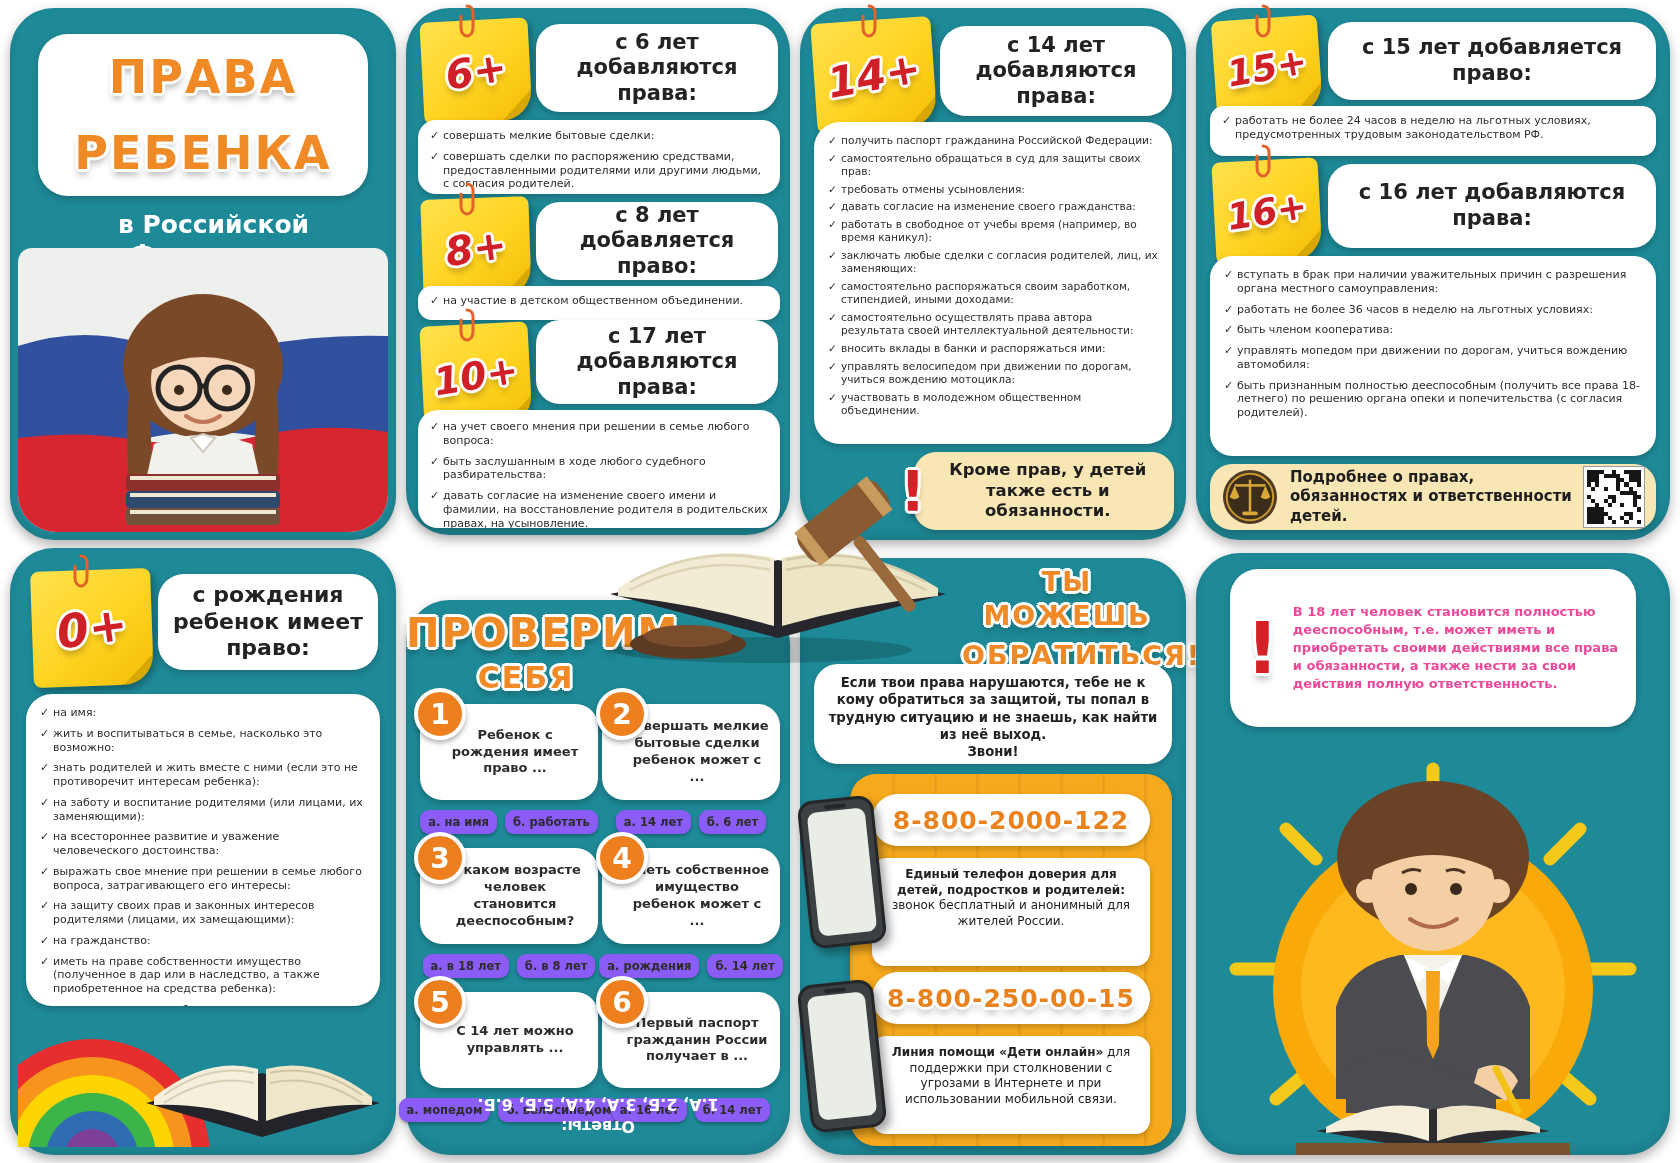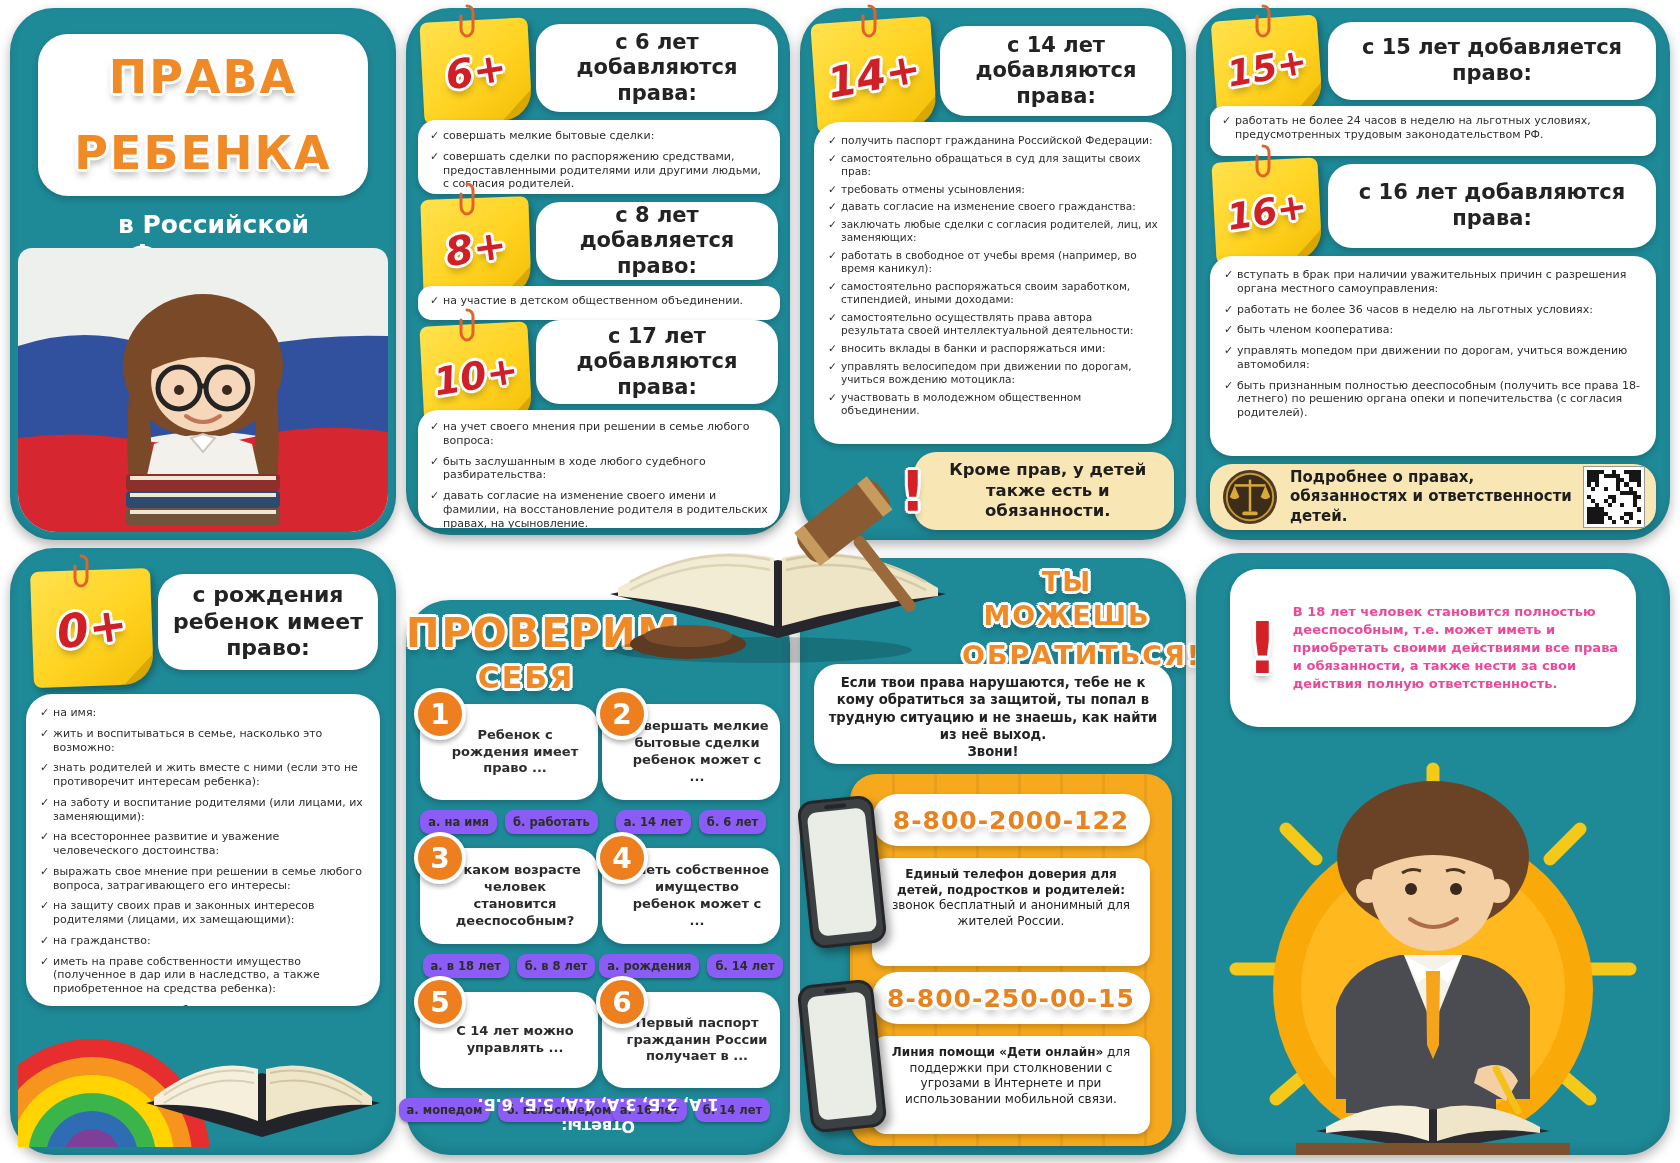--- a/index.html
+++ b/index.html
@@ -245,22 +245,22 @@
     </svg>
     <div class="sticky" style="left:14px;top:12px;width:120px;height:110px;transform:rotate(-4deg);">
       <div class="badge owhite" style="font-size:42px;">14+</div>
     </div>
     <div class="wbox hdr" style="left:140px;top:18px;width:232px;height:90px;border-radius:26px;">с 14 лет добавляются права:</div>
     <div class="wbox list tight" style="left:14px;top:114px;width:358px;height:322px;border-radius:26px;">
         <div class="check-item">получить паспорт гражданина Российской Федерации:</div>
         <div class="check-item">самостоятельно обращаться в суд для защиты своих прав:</div>
         <div class="check-item">требовать отмены усыновления:</div>
         <div class="check-item">давать согласие на изменение своего гражданства:</div>
+        <div class="check-item">работать в свободное от учебы время (например, во время каникул):</div>
         <div class="check-item">заключать любые сделки с согласия родителей, лиц, их заменяющих:</div>
-        <div class="check-item">работать в свободное от учебы время (например, во время каникул):</div>
         <div class="check-item">самостоятельно распоряжаться своим заработком, стипендией, иными доходами:</div>
         <div class="check-item">самостоятельно осуществлять права автора результата своей интеллектуальной деятельности:</div>
         <div class="check-item">вносить вклады в банки и распоряжаться ими:</div>
         <div class="check-item">управлять велосипедом при движении по дорогам, учиться вождению мотоцикла:</div>
         <div class="check-item">участвовать в молодежном общественном объединении.</div>
       </div>
     <div class="note" style="left:114px;top:444px;width:260px;height:78px;">
       <div style="display:flex;align-items:center;height:100%;padding:4px 10px 4px 2px;box-sizing:border-box;">
         <div class="excl owhite" style="font-size:56px;margin:0 6px 0 -16px;">!</div>
         <div style="font-size:16.5px;font-weight:700;color:#1e1e1e;text-align:center;line-height:1.25;">Кроме прав, у детей также есть и обязанности.</div>

